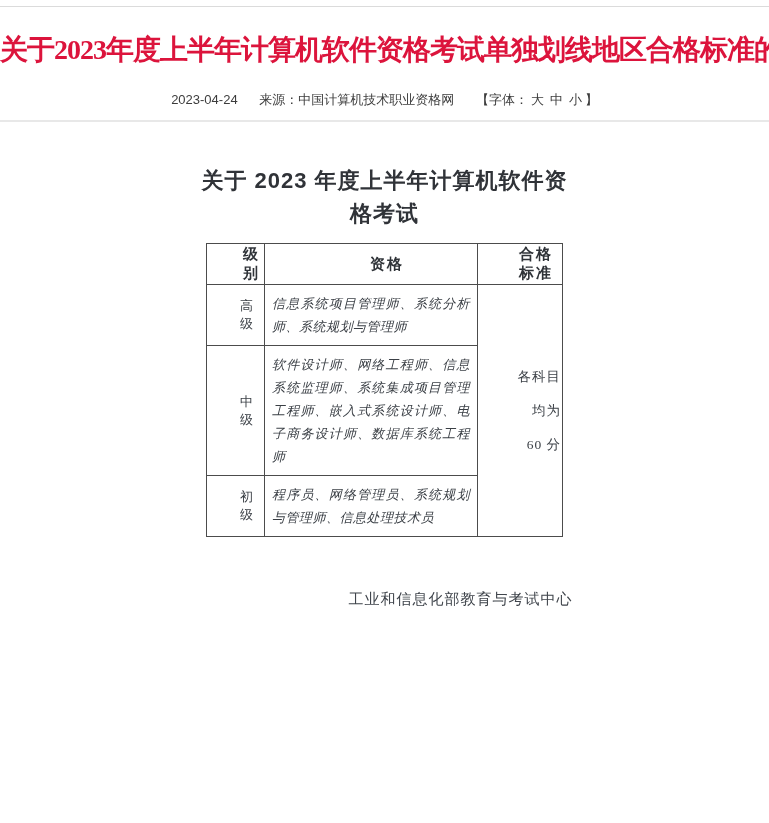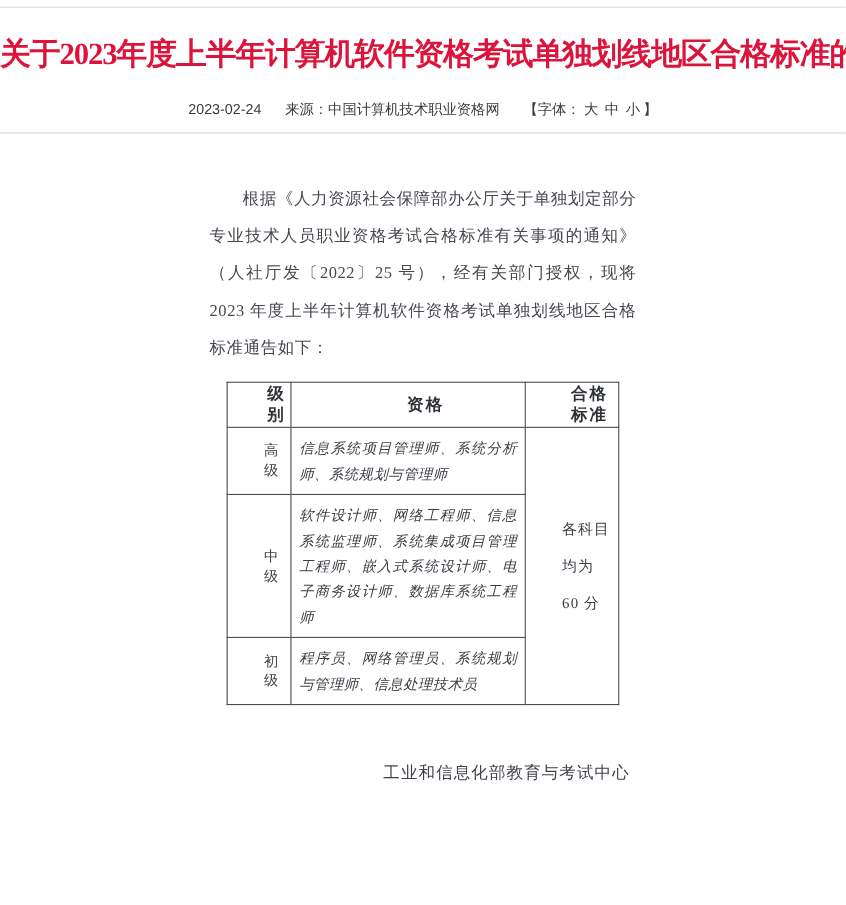--- a/index.html
+++ b/index.html
@@ -110,21 +110,21 @@
   }
   td.quals {
     font-size: 13px;
     line-height: 23px;
     padding: 7px 7px;
     text-align: justify;
     letter-spacing: 0.5px;
     font-style: italic;
   }
   td.standard {
-    text-align: left;
+    text-align: right;
     vertical-align: middle;
     font-size: 13.5px;
     line-height: 34px;
     letter-spacing: 1px;
   }
 
   .signature {
     margin: 46px 6px 0 auto;
     width: fit-content;
     text-align: center;
@@ -135,33 +135,33 @@
   }
 </style>
 </head>
 <body>
 
 <div class="top-rule"></div>
 
 <h1 class="article-title">关于2023年度上半年计算机软件资格考试单独划线地区合格标准的通告</h1>
 
 <div class="meta">
-  <span class="seg">2023-02-24</span>
+  <span class="seg">2023-04-24</span>
   <span class="seg"><span>来源：</span><span>中国计算机技术职业资格网</span></span>
   <span class="seg"><span>【字体：</span><span class="fs-opt">大</span><span class="fs-opt">中</span><span class="fs-opt">小</span><span>】</span></span>
 </div>
 
 <div class="divider"></div>
 
 <div class="document">
 
   <div class="doc-title">
+    <div>关于 2023 年度上半年计算机软件资格考试</div>
   </div>
 
-  <p class="doc-paragraph">根据《人力资源社会保障部办公厅关于单独划定部分专业技术人员职业资格考试合格标准有关事项的通知》（人社厅发〔2022〕25 号），经有关部门授权，现将 2023 年度上半年计算机软件资格考试单独划线地区合格标准通告如下：</p>
 
   <table class="notice-table">
     <colgroup>
       <col class="c-level">
         <col class="c-qual">
         <col class="c-std">
     </colgroup>
     <tbody>
         <tr>
       <th>级别</th>

